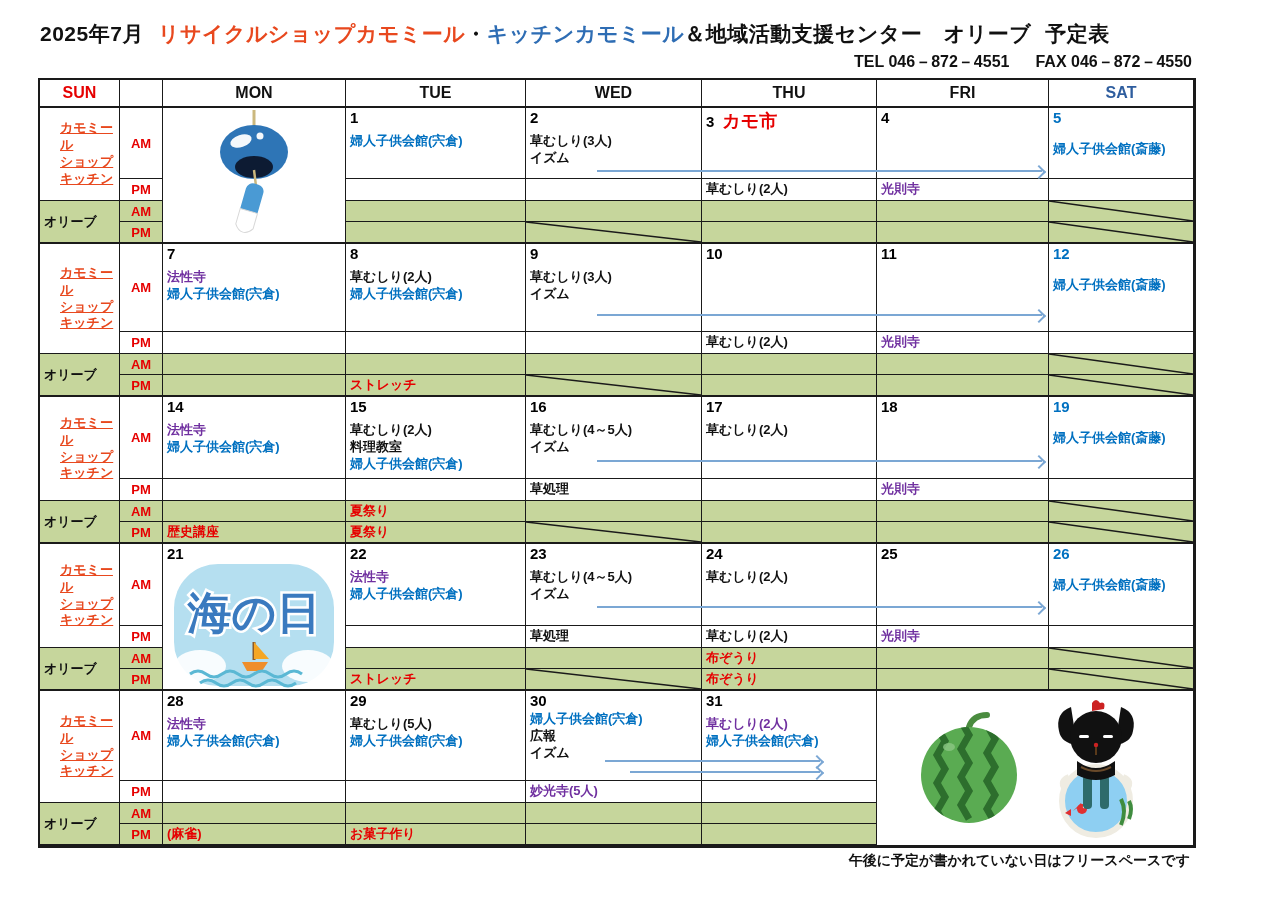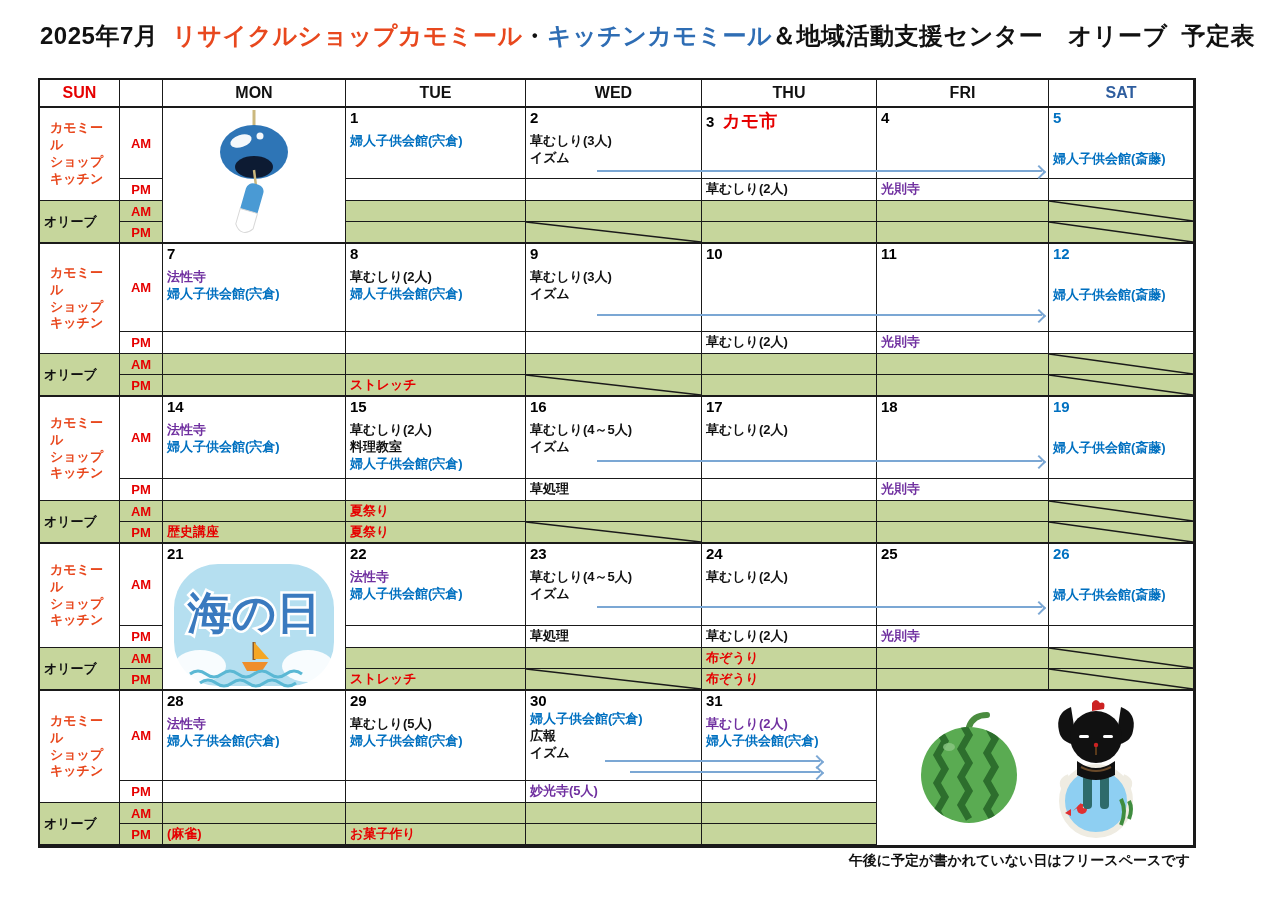--- a/index.html
+++ b/index.html
@@ -1,19 +1,19 @@
 <!DOCTYPE html>
 <html><head>
 <meta charset="utf-8">
 <style>
   * { box-sizing: border-box; margin: 0; padding: 0; }
   body { background: #ffffff; font-family: "Liberation Sans", "DejaVu Sans", sans-serif; }
   .page { position: relative; width: 1280px; height: 905px; background: #fff; overflow: hidden; }
 
-  .title { position: absolute; left: 40px; top: 20px; font-size: 24px; font-weight: bold; color: #111; letter-spacing: 0.5px; white-space: nowrap; }
+  .title { position: absolute; left: 40px; top: 20px; font-size: 21px; font-weight: bold; color: #111; letter-spacing: 0.5px; white-space: nowrap; }
   .title .sp { display: inline-block; width: 14px; }
   .t-red { color: #e8481e; }
   .t-blue { color: #2e6db4; }
 
   .telfax { position: absolute; left: 38px; top: 52px; width: 1154px; text-align: right; font-size: 16px; font-weight: bold; color: #111; }
   .telfax span { margin-left: 26px; }
 
   #cal { position: absolute; left: 38px; top: 78px; display: grid;
     grid-template-columns: 80px 43px 183px 180px 176px 175px 172px 145px;
     grid-template-rows: 28px  71px 22px 21px 22px  88px 22px 21px 22px  82px 22px 21px 22px  82px 22px 21px 22px  90px 22px 21px 22px;
@@ -22,30 +22,30 @@
   .cell { border-right: 1px solid #1a1a1a; border-bottom: 1px solid #1a1a1a; position: relative; padding: 1px 4px; font-weight: bold; font-size: 13px; color: #111; }
   .green { background: #c6d69c; }
   .hd { display: flex; align-items: center; justify-content: center; font-size: 16px; border-bottom-width: 2px; }
   .hd-sun { color: #e60000; }
   .hd-sat { color: #2e5d9e; }
   .wend { border-bottom-width: 2px; }
   .rs2 { grid-row: span 2; }
   .rs4 { grid-row: span 4; }
   .cs2 { grid-column: span 2; }
 
-  .shoplbl { display: flex; flex-direction: column; justify-content: center; padding-left: 10px; color: #e8481e; line-height: 1.3; }
+  .shoplbl { display: flex; flex-direction: column; justify-content: center; padding-left: 20px; color: #e8481e; line-height: 1.3; text-decoration: underline; }
   .olivelbl { display: flex; flex-direction: column; justify-content: center; color: #111; }
   .ampm { display: flex; align-items: center; justify-content: center; color: #e60000; }
 
   .day { font-size: 15px; line-height: 17px; color: #000; }
   .day.satn { color: #0070c0; }
   .ev { font-size: 18px; margin-left: 8px; }
   .ln { display: block; font-size: 13px; line-height: 17px; }
   .first { margin-top: 6px; }
-  .gap { margin-top: 24px; }
+  .gap { margin-top: 14px; }
   .tight { margin-top: 1px; }
   .red { color: #e60000; }
   .blue { color: #0070c0; }
   .purple { color: #7030a0; }
 
   .diag { position: absolute; left: 0; top: 0; width: 100%; height: 100%; pointer-events: none; }
   .diag line { stroke: #1a1a1a; stroke-width: 1.5; vector-effect: non-scaling-stroke; }
 
   .arrow { position: absolute; height: 0; border-top: 2px solid #7ba7d4; z-index: 6; }
   .arrow::after { content: ""; position: absolute; right: -2px; top: -5px; width: 8px; height: 8px;
@@ -54,20 +54,21 @@
   .artcell { display: flex; align-items: center; justify-content: center; }
   .footer { position: absolute; left: 50px; top: 852px; width: 1140px; text-align: right; font-size: 14px; font-weight: bold; color: #111; }
 </style>
 </head>
 <body>
 
 <div class="page">
 
   <div class="title"><span>2025年7月</span><span class="sp"></span><span class="t-red">リサイクルショップカモミール</span><span>・</span><span class="t-blue">キッチンカモミール</span><span>＆地域活動支援センター　オリーブ</span><span class="sp"></span><span>予定表</span></div>
 
+  <div class="telfax"><span>TEL 046－872－4551</span><span>FAX 046－872－4550</span></div>
 
   <div id="cal">
 
     <div class="cell hd hd-sun">SUN</div>
     <div class="cell hd"></div>
     <div class="cell hd">MON</div>
     <div class="cell hd">TUE</div>
     <div class="cell hd">WED</div>
     <div class="cell hd">THU</div>
     <div class="cell hd">FRI</div>

